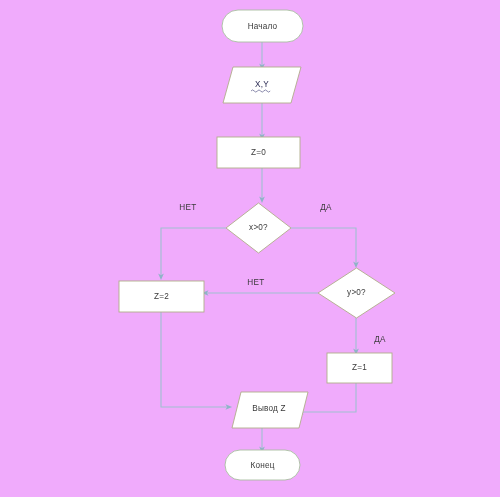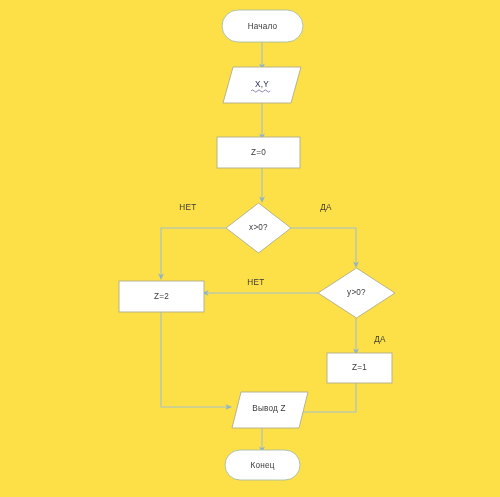--- a/index.html
+++ b/index.html
@@ -7,21 +7,21 @@
     padding: 0;
     background: #ffffff;
   }
   body {
     font-family: "Liberation Sans", sans-serif;
   }
   #canvas {
     position: relative;
     width: 500px;
     height: 497px;
-    background: #fde047;
+    background: #f0abfc;
     overflow: hidden;
   }
   #flow-svg {
     position: absolute;
     left: 0;
     top: 0;
     width: 500px;
     height: 497px;
   }
   .shape-label {

